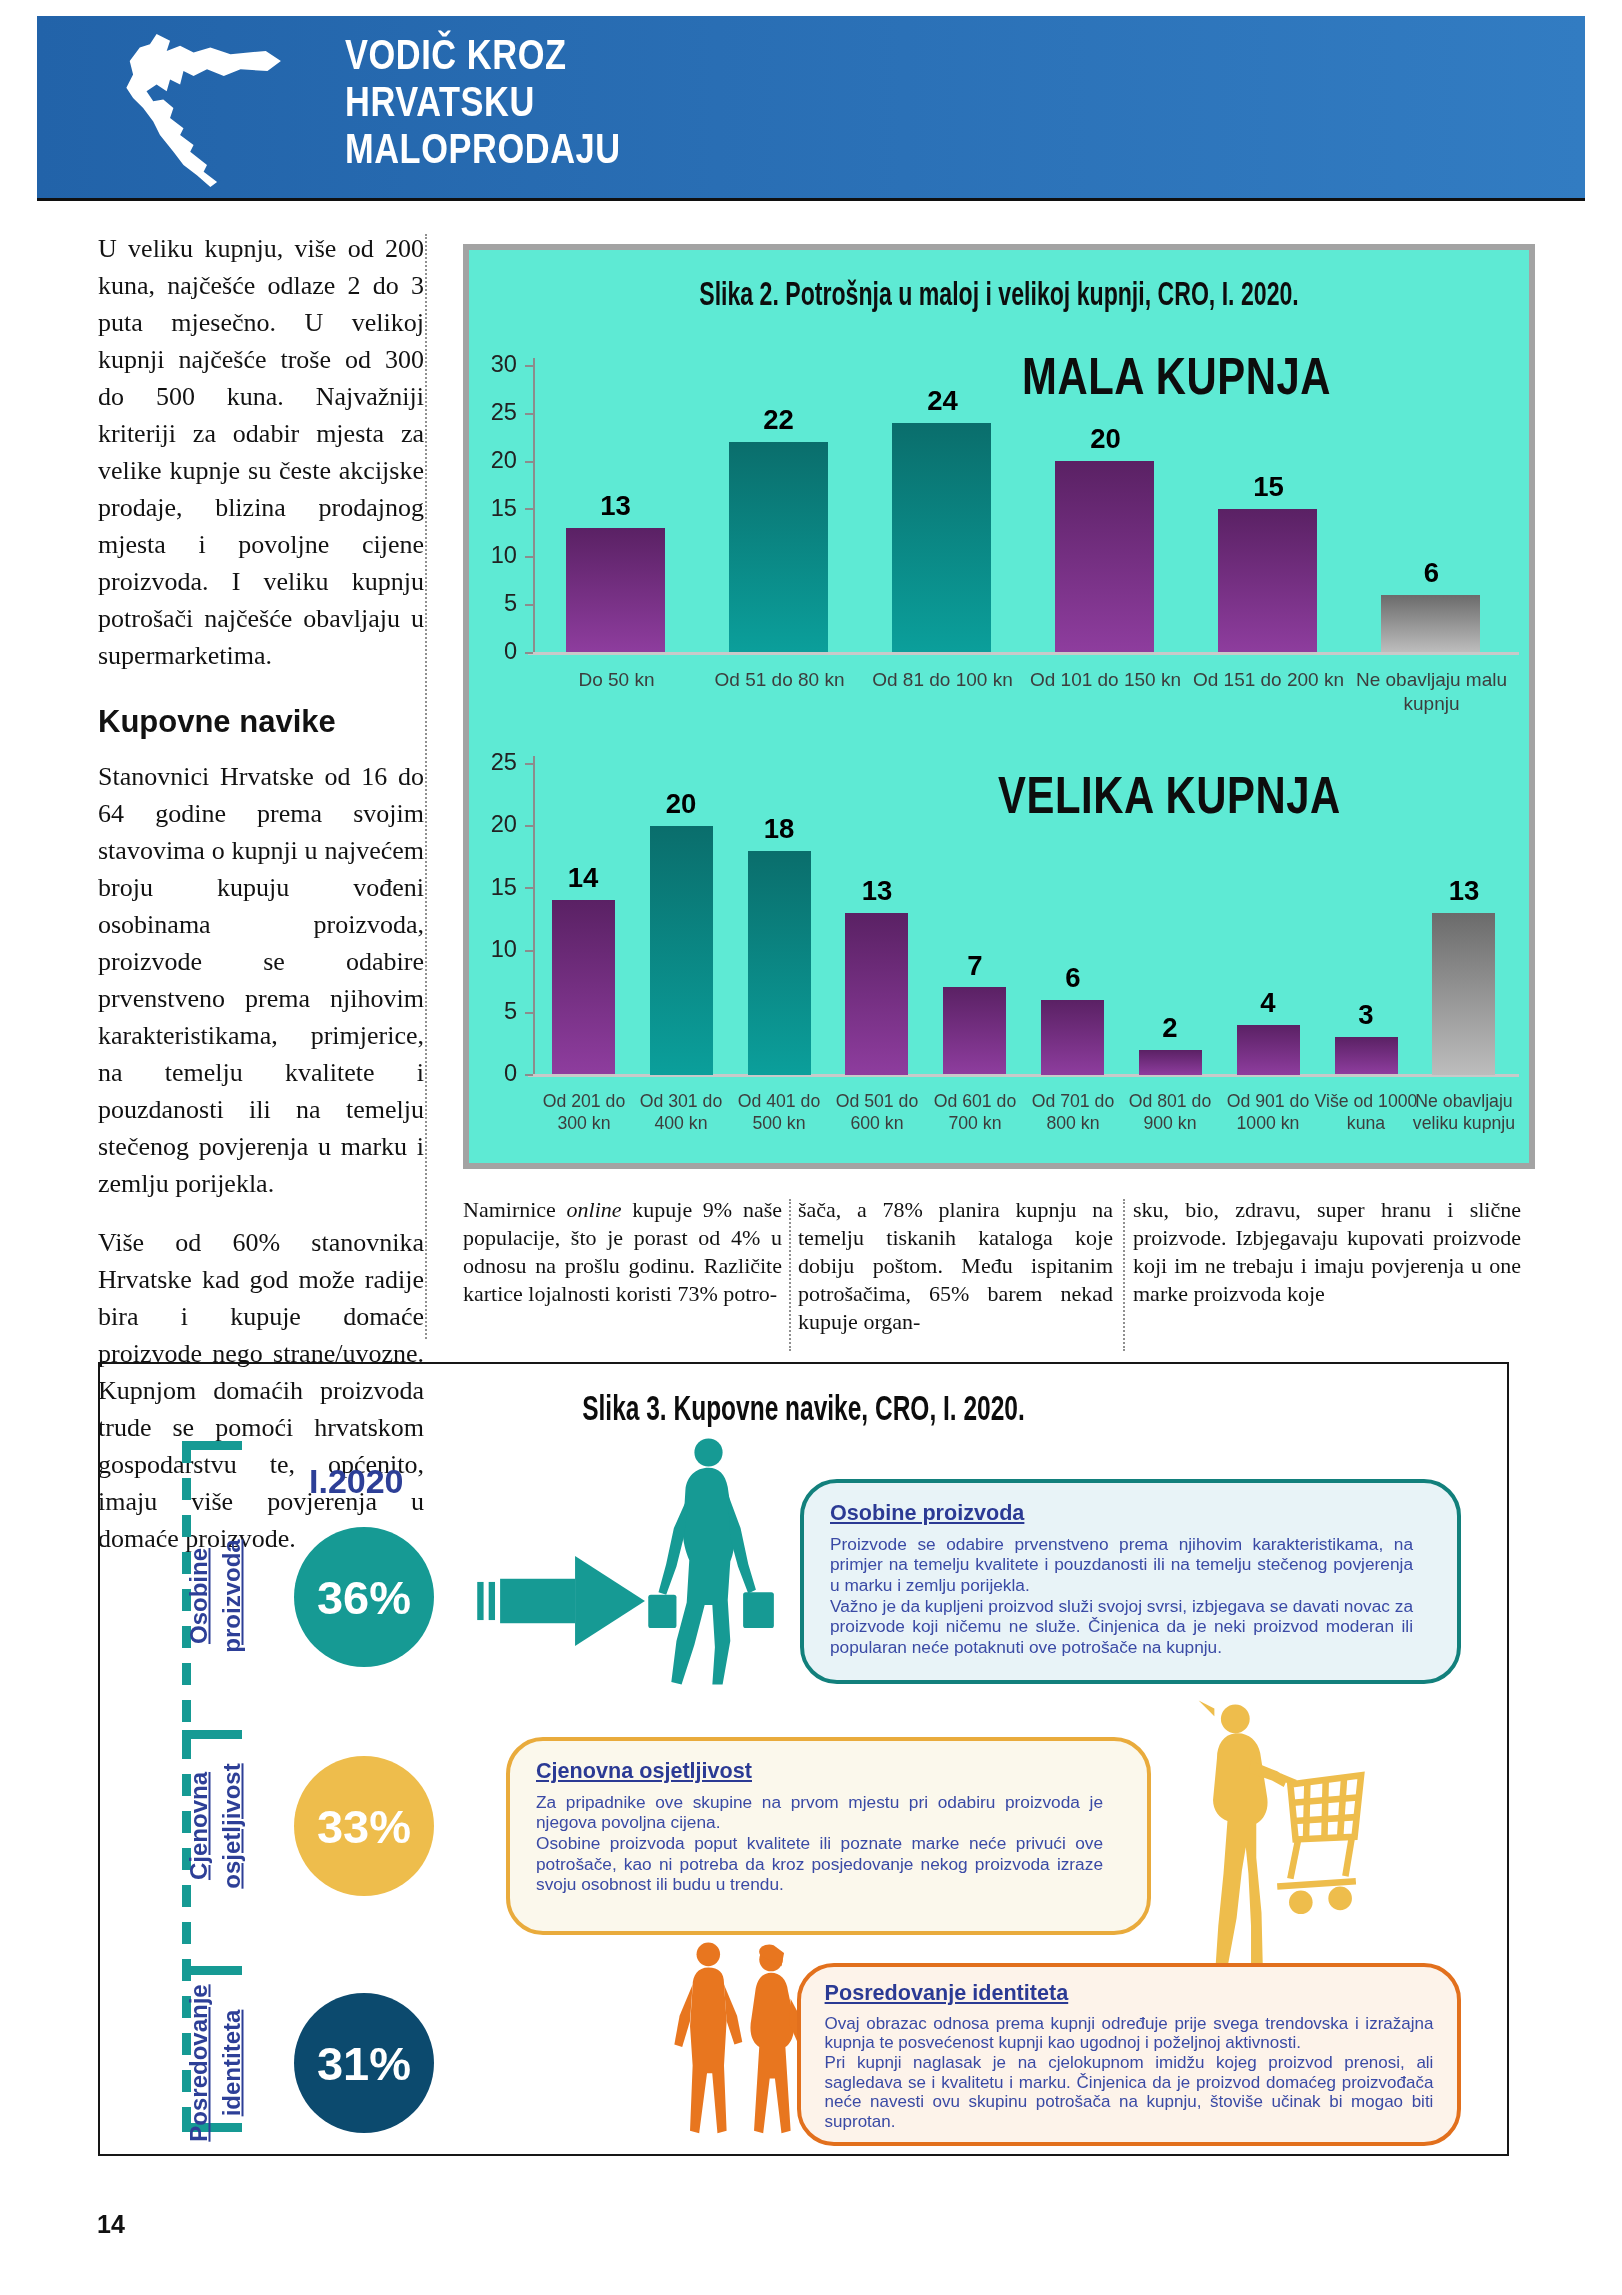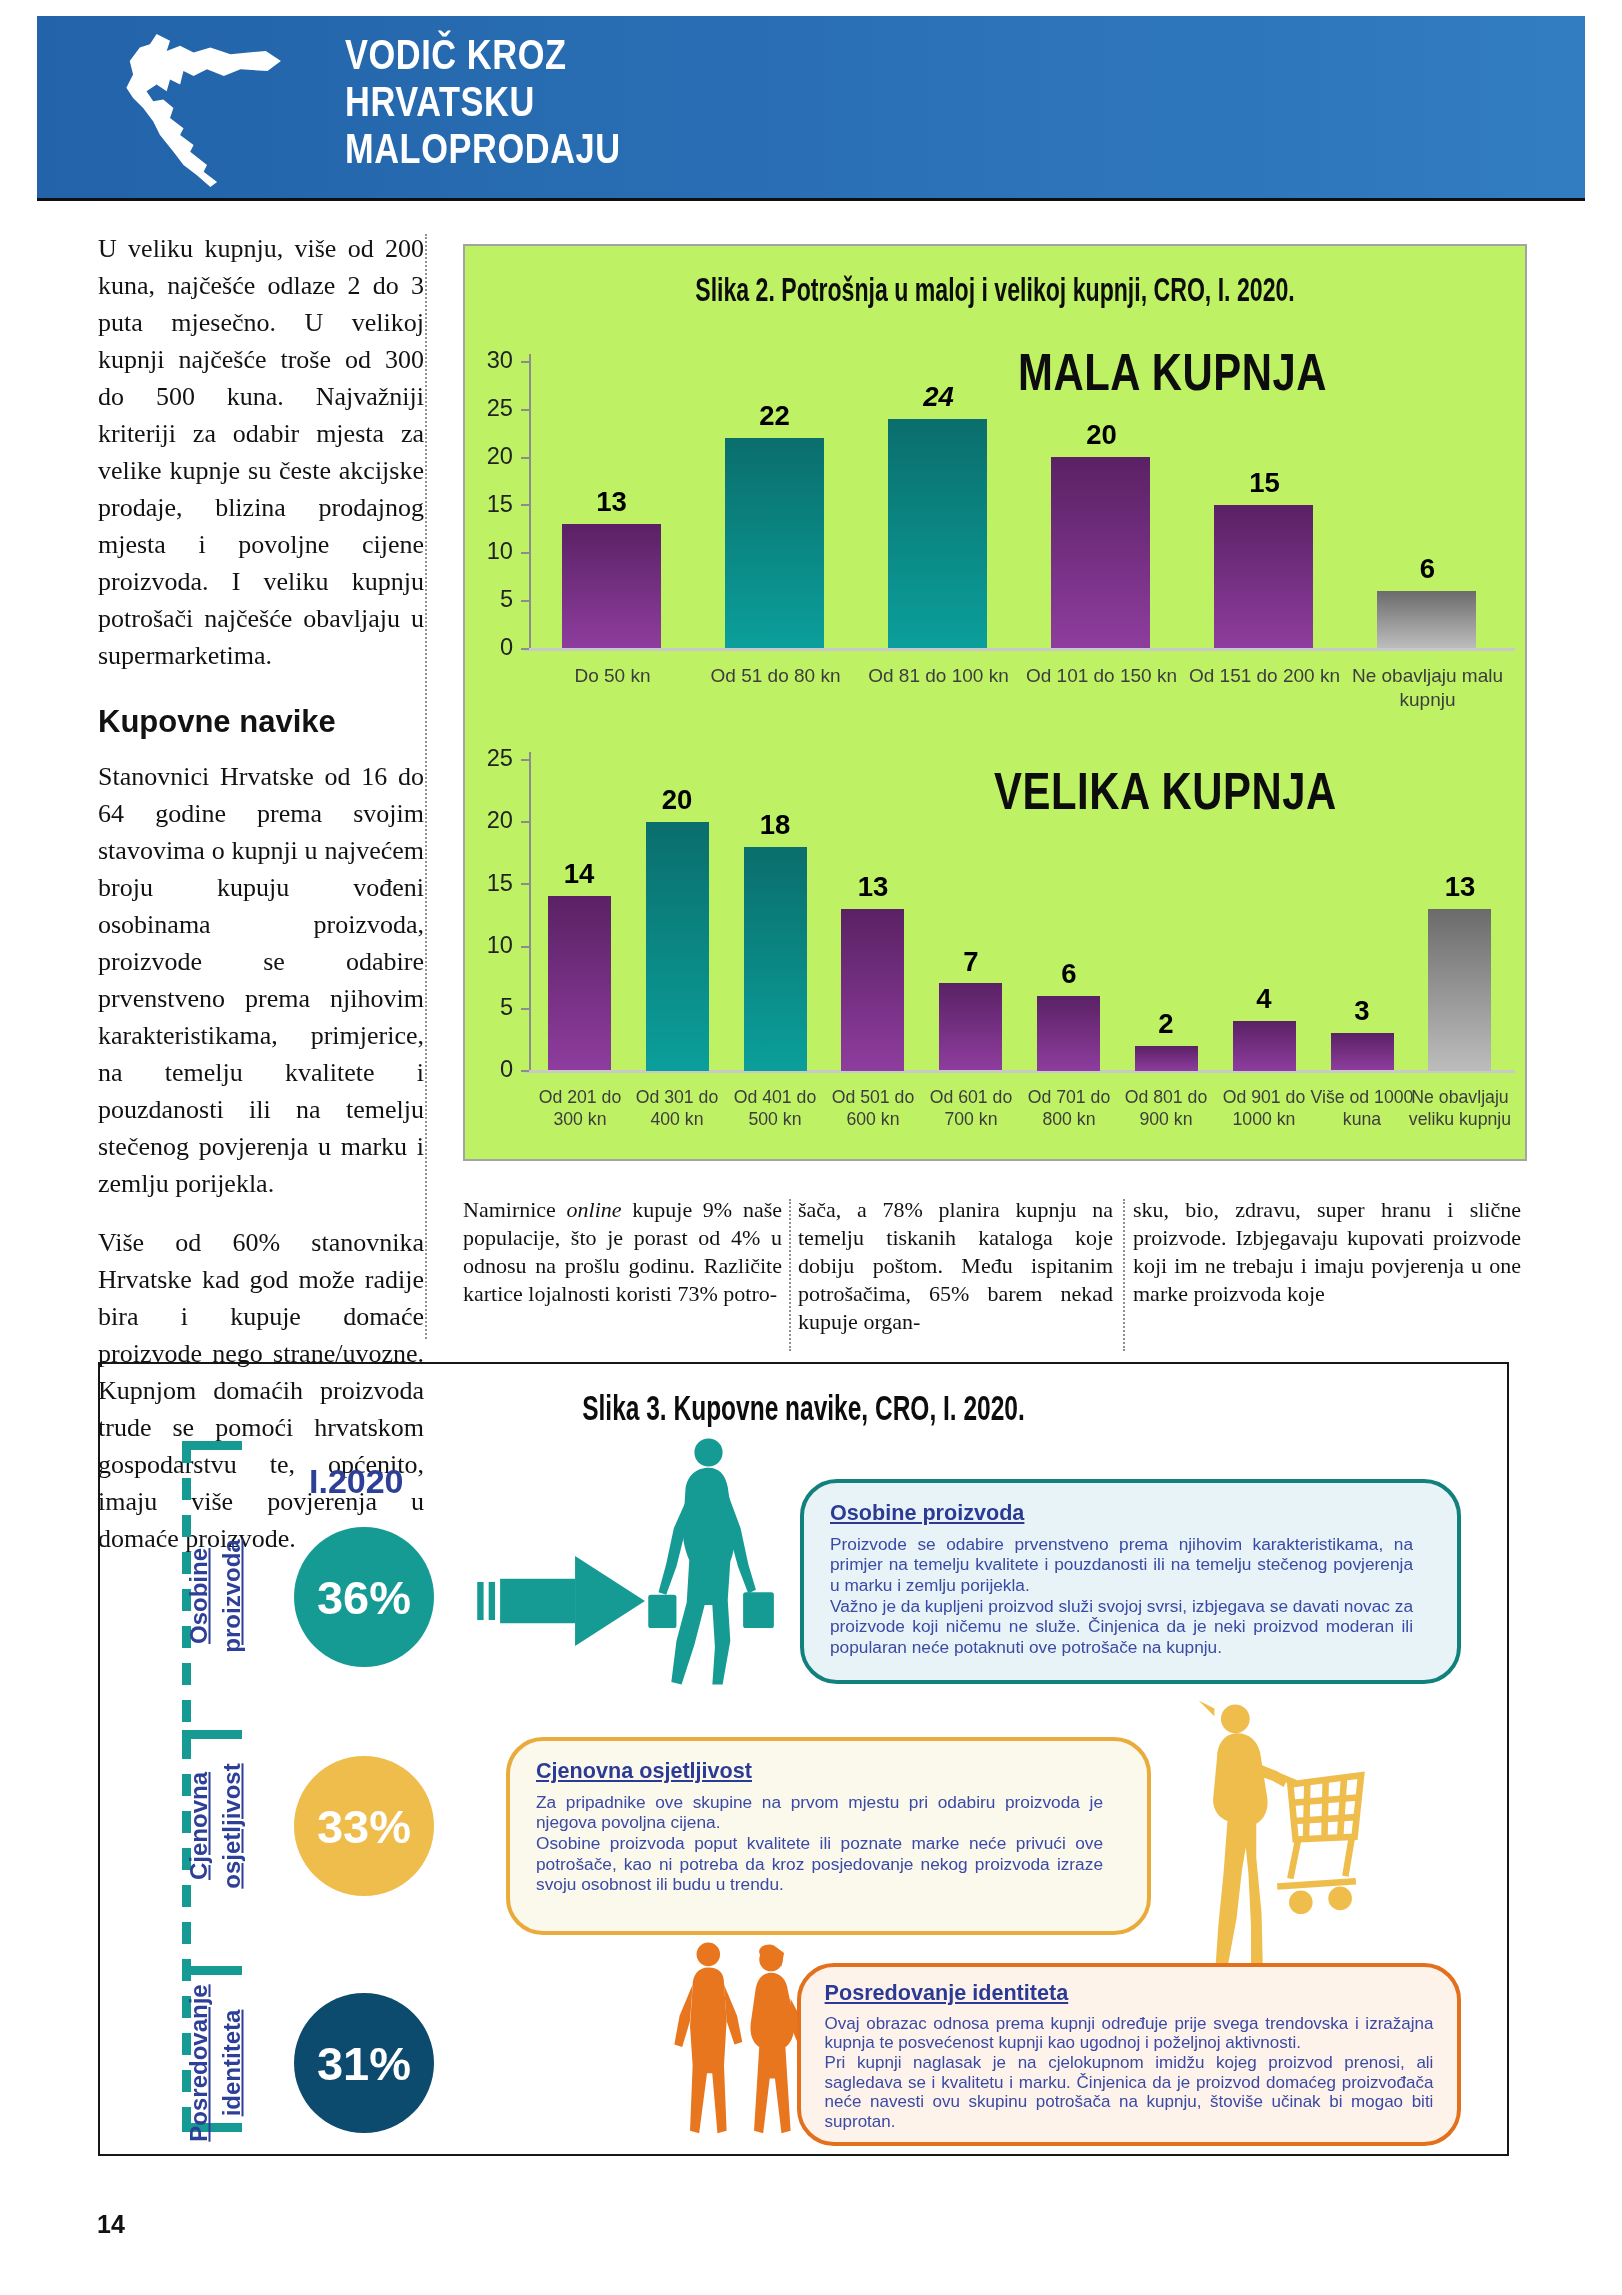--- a/index.html
+++ b/index.html
@@ -18,21 +18,21 @@
   .left-col{position:absolute;left:98px;top:230px;width:326px;font-size:26px;line-height:37px;
             text-align:justify;}
   .left-col p{margin:0 0 22px 0;}
   .left-heading{font-family:"Liberation Sans", sans-serif;font-weight:bold;font-size:31px;
             margin:29px 0 18.3px 0;text-align:left;}
 
   .dotted-v{position:absolute;width:0;border-left:2.6px dotted #8f8f8f;}
 
   
   .chart-box{position:absolute;left:463px;top:244px;width:1060px;height:913px;
-             border:2px solid #a3a3a3;background:#bef264;
+             border:6px solid #a3a3a3;background:#5eead4;
              font-family:"Liberation Sans", sans-serif;}
   .fig2-title{position:absolute;top:25px;left:0;width:100%;text-align:center;
              font-weight:bold;font-size:33px;transform:scaleX(0.70);color:#0d0d0d;}
   .chart-sub{position:absolute;font-weight:bold;font-size:51px;letter-spacing:0.7px;
              transform:scaleX(0.82);transform-origin:left top;color:#0d0d0d;}
   .ylab{position:absolute;text-align:right;font-size:23.6px;color:#222;}
   .cat{position:absolute;text-align:center;color:#3d3d3d;}
   .vlab{position:absolute;text-align:center;font-weight:bold;font-size:27.5px;color:#000;}
   .bar{position:absolute;}
   .axis{position:absolute;background:#8c8c8c;}
@@ -109,21 +109,21 @@
         <div class="axis" style="left: 56px; top: 163px; width: 7.9px; height: 2px;"></div>
         <div class="ylab" style="left: 0px; top: 101px; width: 48px;">30</div>
         <div class="axis" style="left: 56px; top: 115px; width: 7.9px; height: 2px;"></div>
         <div class="bar" style="left: 97px; top: 278px; width: 99px; height: 124px; background: linear-gradient(rgb(90, 33, 100), rgb(142, 61, 158));"></div>
         <div class="vlab" style="left: 65px; top: 240px; width: 163px;">13</div>
         <div class="cat" style="left: 62px; top: 418px; width: 171px; font-size: 19px; line-height: 23.6px;">Do 50 kn</div>
         <div class="bar" style="left: 260px; top: 192px; width: 99px; height: 210px; background: linear-gradient(rgb(10, 110, 108), rgb(11, 159, 155));"></div>
         <div class="vlab" style="left: 228px; top: 154px; width: 163px;">22</div>
         <div class="cat" style="left: 225px; top: 418px; width: 171px; font-size: 19px; line-height: 23.6px;">Od 51 do 80 kn</div>
         <div class="bar" style="left: 423px; top: 173px; width: 99px; height: 229px; background: linear-gradient(rgb(10, 110, 108), rgb(11, 159, 155));"></div>
-        <div class="vlab" style="left: 392px; top: 135px; width: 163px; font-style: italic;">24</div>
+        <div class="vlab" style="left: 392px; top: 135px; width: 163px;">24</div>
         <div class="cat" style="left: 388px; top: 418px; width: 171px; font-size: 19px; line-height: 23.6px;">Od 81 do 100 kn</div>
         <div class="bar" style="left: 586px; top: 211px; width: 99px; height: 191px; background: linear-gradient(rgb(90, 33, 100), rgb(142, 61, 158));"></div>
         <div class="vlab" style="left: 555px; top: 173px; width: 163px;">20</div>
         <div class="cat" style="left: 551px; top: 418px; width: 171px; font-size: 19px; line-height: 23.6px;">Od 101 do 150 kn</div>
         <div class="bar" style="left: 749px; top: 259px; width: 99px; height: 143px; background: linear-gradient(rgb(90, 33, 100), rgb(142, 61, 158));"></div>
         <div class="vlab" style="left: 718px; top: 221px; width: 163px;">15</div>
         <div class="cat" style="left: 714px; top: 418px; width: 171px; font-size: 19px; line-height: 23.6px;">Od 151 do 200 kn</div>
         <div class="bar" style="left: 912px; top: 345px; width: 99px; height: 57px; background: linear-gradient(rgb(107, 107, 107), rgb(189, 189, 189));"></div>
         <div class="vlab" style="left: 881px; top: 307px; width: 163px;">6</div>
         <div class="cat" style="left: 877px; top: 418px; width: 171px; font-size: 19px; line-height: 23.6px;">Ne obavljaju malu kupnju</div>

